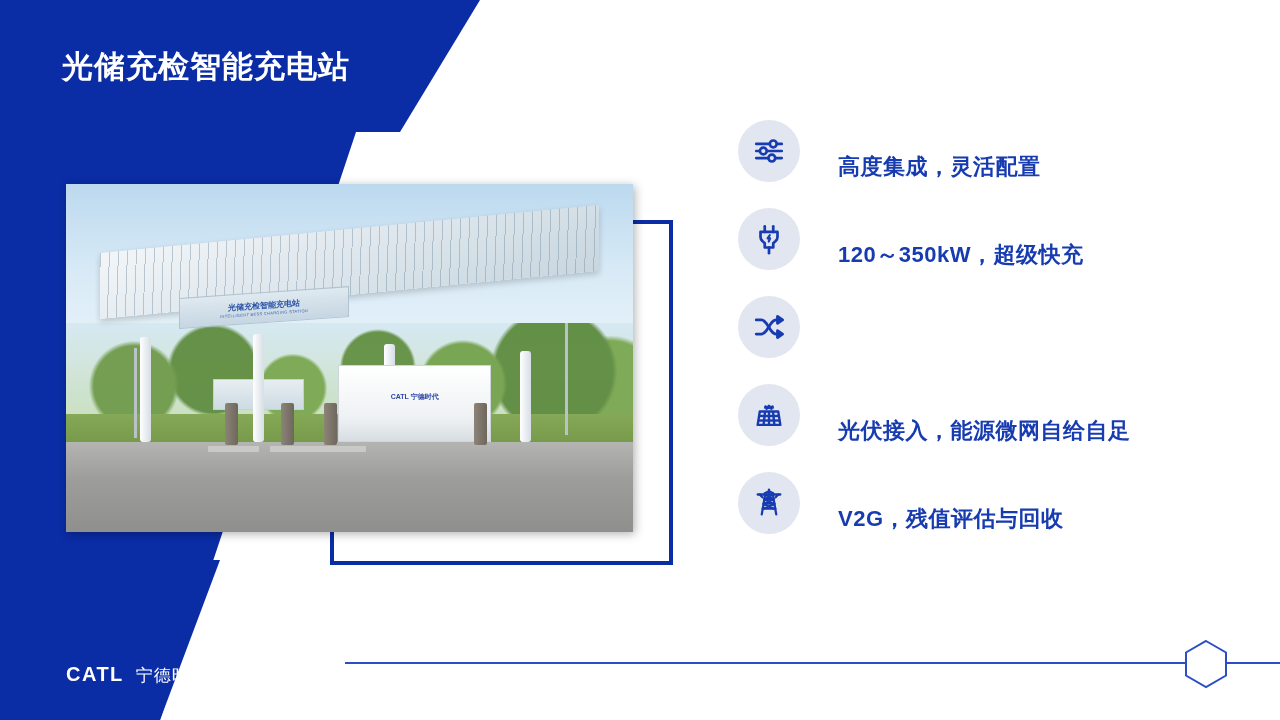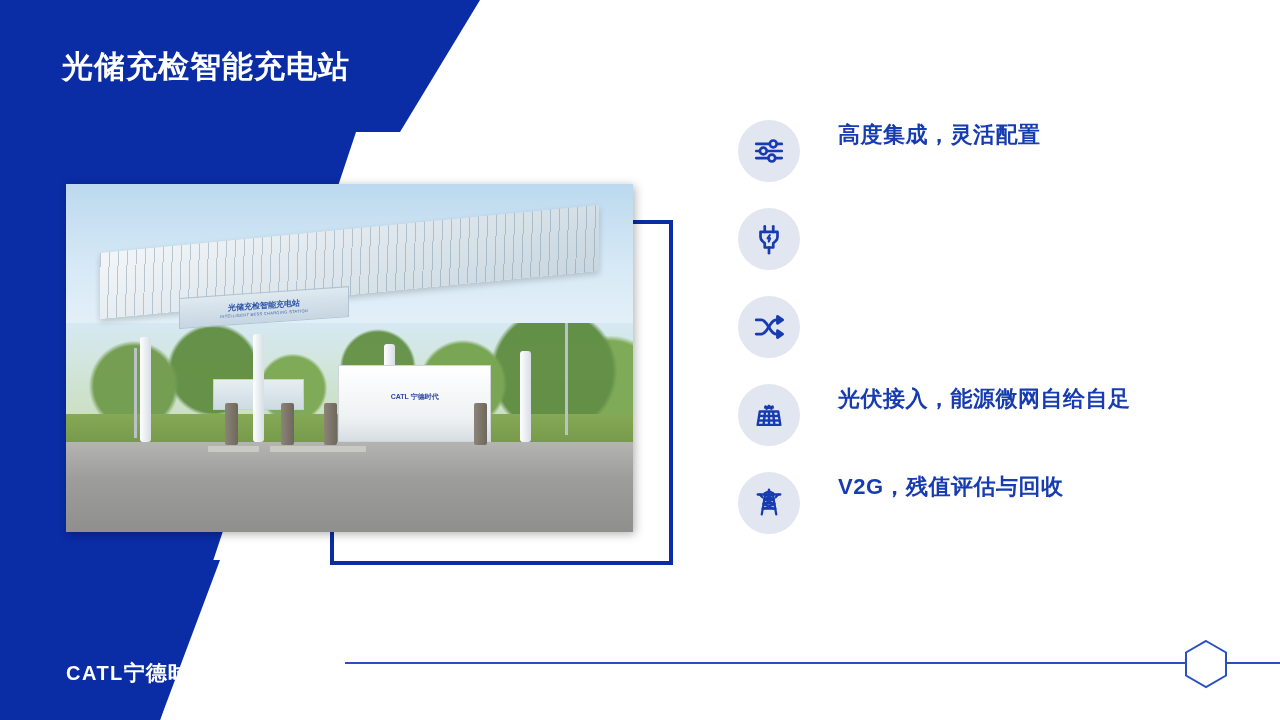--- a/index.html
+++ b/index.html
@@ -119,39 +119,39 @@
   }
   .ph-lamp {
     position:absolute; width:3px; background:#b9c2c8;
   }
 
   
   .features {
     position:absolute; left:738px; top:120px; width:500px;
   }
   .feature-row {
-    display:flex; align-items:flex-start; height:62px; margin-bottom:26px;
+    display:flex; align-items:flex-end; height:62px; margin-bottom:26px;
   }
   .feature-icon {
     flex:0 0 62px; width:62px; height:62px; border-radius:50%;
     background:#e2e6f0; display:flex; align-items:center; justify-content:center;
   }
   .feature-icon svg { width:34px; height:34px; display:block; }
   .feature-text {
     margin-left:38px; color:#173bb0; font-size:22px; font-weight:bold;
     white-space:nowrap; letter-spacing:0.5px;
   }
 
   
   .footer-logo {
     position:absolute; left:66px; bottom:33px;
     display:flex; align-items:baseline; color:#ffffff;
   }
   .footer-logo .catl { font-size:20px; font-weight:bold; letter-spacing:1.5px; }
-  .footer-logo .cn { font-size:21px; font-weight:bold; letter-spacing:1px; }
+  .footer-logo .cn { font-size:17px; font-weight:normal; letter-spacing:1px;margin-left:12px; }
 
   .footer-line {
     position:absolute; left:345px; top:662px; width:935px; height:2px;
     background:#2a4fc4;
   }
   .footer-hex {
     position:absolute; left:1180px; top:638px; width:52px; height:52px;
   }
 </style>
 </head>
@@ -223,20 +223,21 @@
     <div class="feature-row">
       <div class="feature-icon">
         <svg viewBox="0 0 24 24" fill="none" stroke="#173bb0" stroke-width="1.9" stroke-linecap="round" stroke-linejoin="round">
           <line x1="9" y1="3" x2="9" y2="7"></line>
           <line x1="15" y1="3" x2="15" y2="7"></line>
           <path d="M6 7h12v3.5a4 4 0 0 1-1.4 3L15 15v3H9v-3l-1.6-1.5A4 4 0 0 1 6 10.5z"></path>
           <line x1="12" y1="18" x2="12" y2="22"></line>
           <path d="M12.6 9.2l-1.6 2.4h1.8l-1 2.2" stroke-width="1.5"></path>
         </svg>
       </div>
+      <div class="feature-text">120～350kW，超级快充</div>
     </div>
 
     <div class="feature-row">
       <div class="feature-icon">
         <svg viewBox="0 0 24 24" fill="none" stroke="#173bb0" stroke-width="2" stroke-linecap="round" stroke-linejoin="round">
           <path d="M3 7h3.5c1.6 0 2.6 1 3.6 2.4l3.4 5.2c1 1.4 2 2.4 3.6 2.4H20"></path>
           <path d="M3 17h3.5c1.6 0 2.6-1 3.6-2.4l3.4-5.2C14.5 8 15.5 7 17.1 7H20"></path>
           <polygon points="18,4.6 21.6,7 18,9.4" fill="none"></polygon>
           <polygon points="18,14.6 21.6,17 18,19.4" fill="none"></polygon>
         </svg>

